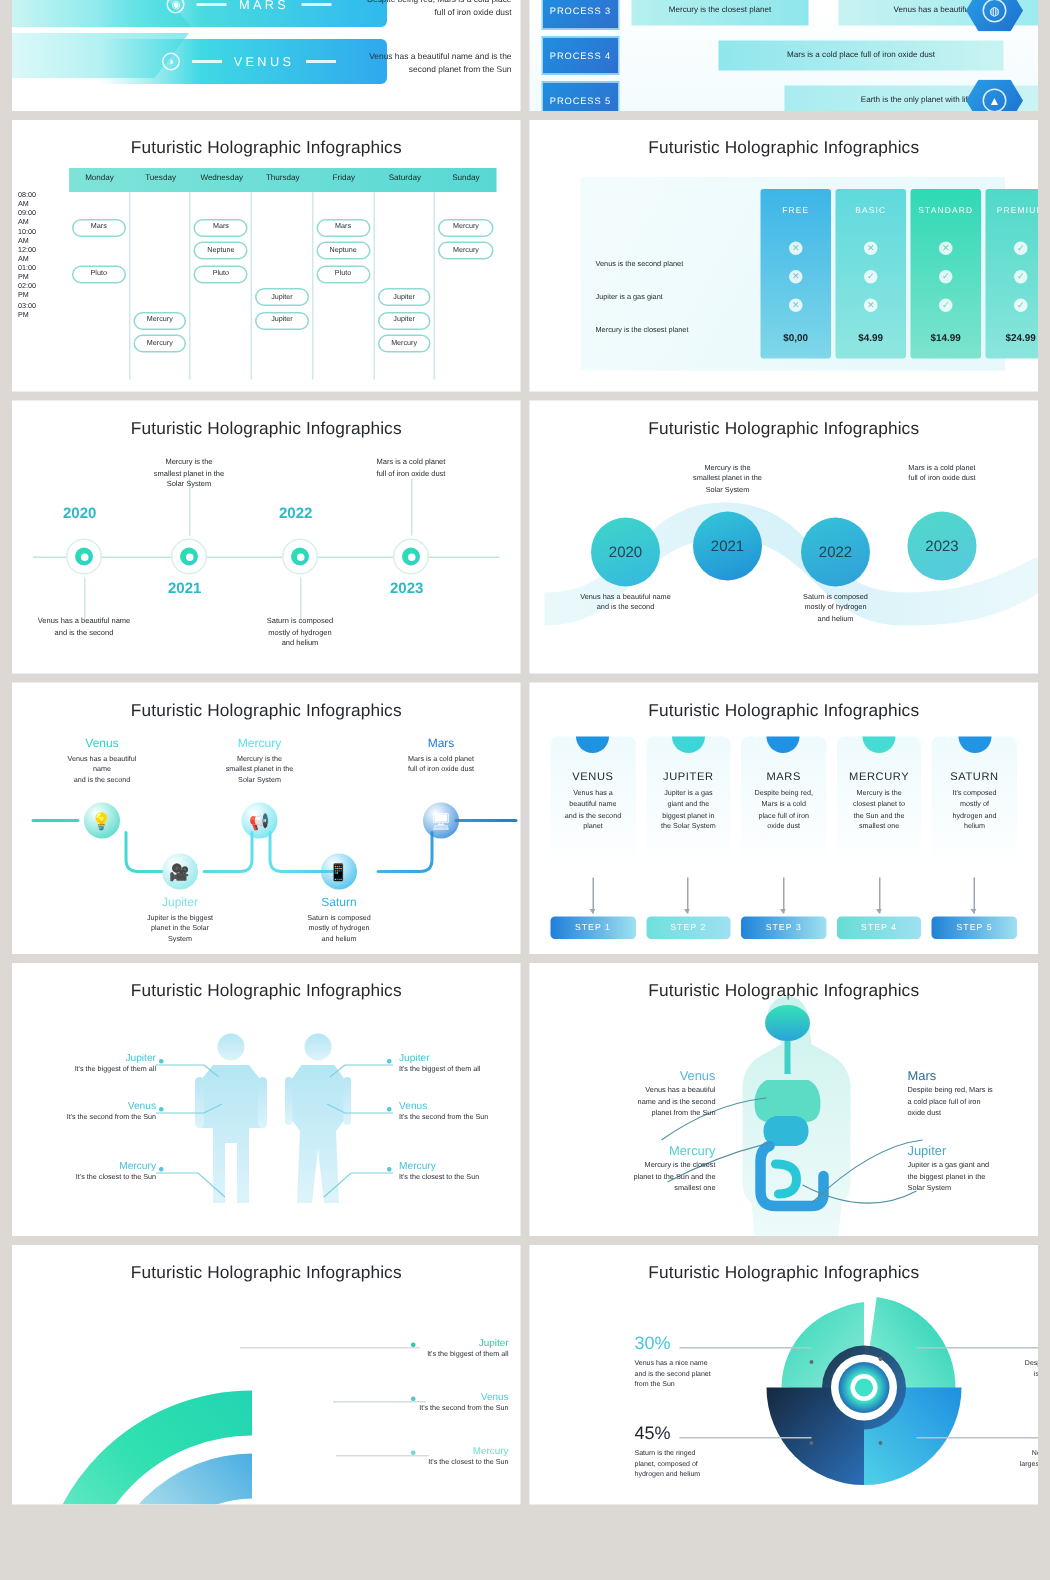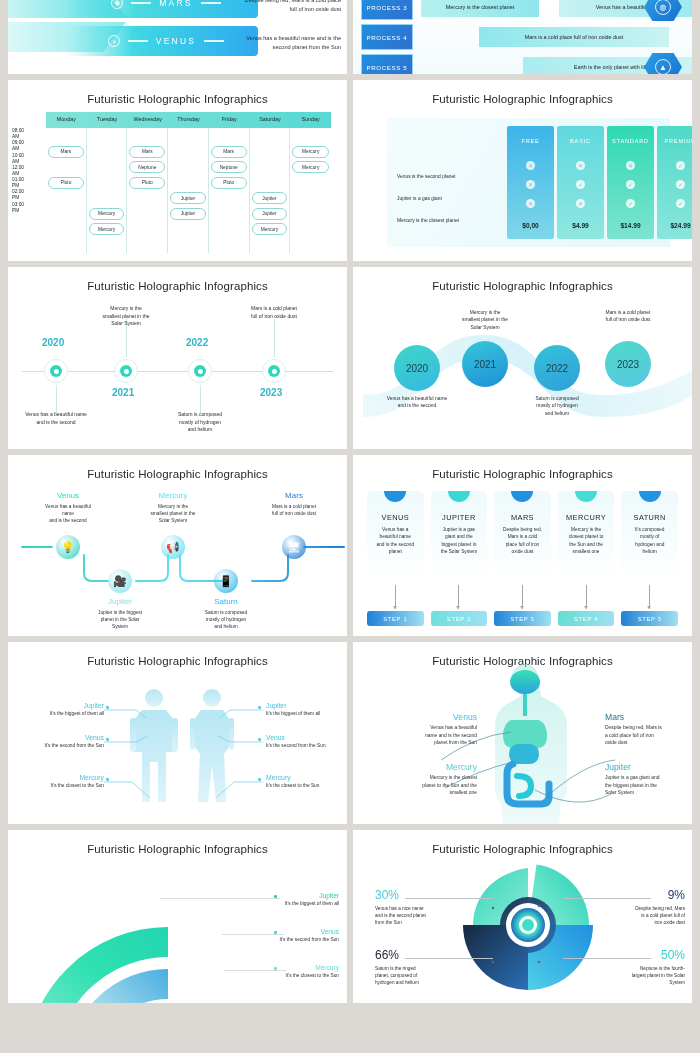--- a/index.html
+++ b/index.html
@@ -159,21 +159,21 @@
   .og .cal span { display:block; font-size:4.9px; color:#2a2f35; line-height:1.55; margin-top:2px; }
 
   
   .ar { position:absolute; inset:0; }
   .ar .leg { position:absolute; right:8px; width:108px; text-align:right; }
   .ar .leg b { display:block; font-size:6.6px; font-weight:400; }
   .ar .leg span { display:block; font-size:4.8px; color:#2a2f35; margin-top:2px; }
   .ar .lead { position:absolute; height:.7px; background:#d5dde1; }
 
   
-  .pd { position:absolute; inset:0; }
+  .pd { position:absolute; inset:0;margin-left:48px; }
   .pd .cell { position:absolute; width:110px; }
   .pd .cell b { display:block; font-size:12px; font-weight:400; }
   .pd .cell span { display:block; font-size:4.7px; color:#2a2f35; line-height:1.5; margin-top:3px; }
 </style>
 </head>
 <body>
 
 <div class="grid">
 
   <div class="slide p1">
@@ -734,21 +734,21 @@
       </svg>
     <div class="cell" style="left: 22px; top: 58px; text-align: left;">
           <b style="color:#45c7dd">30%</b>
           <span>Venus has a nice name<br>and is the second planet<br>from the Sun</span>
         </div>
         <div class="cell" style="left: 222px; top: 58px; text-align: right;">
           <b style="color:#1e3f73">9%</b>
           <span>Despite being red, Mars<br>is a cold planet full of<br>iron oxide dust</span>
         </div>
         <div class="cell" style="left: 22px; top: 118px; text-align: left;">
-          <b style="color:#1c2430">66%</b>
+          <b style="color:#1c2430">45%</b>
           <span>Saturn is the ringed<br>planet, composed of<br>hydrogen and helium</span>
         </div>
         <div class="cell" style="left: 222px; top: 118px; text-align: right;">
           <b style="color:#35cfcc">50%</b>
           <span>Neptune is the fourth-<br>largest planet in the Solar<br>System</span>
         </div>
         <div style="position: absolute; left: 52px; top: 68px; width: 88px; height: 0.7px; background: rgb(185, 195, 201);"></div>
         <div style="position: absolute; left: 210px; top: 68px; width: 88px; height: 0.7px; background: rgb(185, 195, 201);"></div>
         <div style="position: absolute; left: 52px; top: 128px; width: 88px; height: 0.7px; background: rgb(185, 195, 201);"></div>
         <div style="position: absolute; left: 210px; top: 128px; width: 88px; height: 0.7px; background: rgb(185, 195, 201);"></div>

